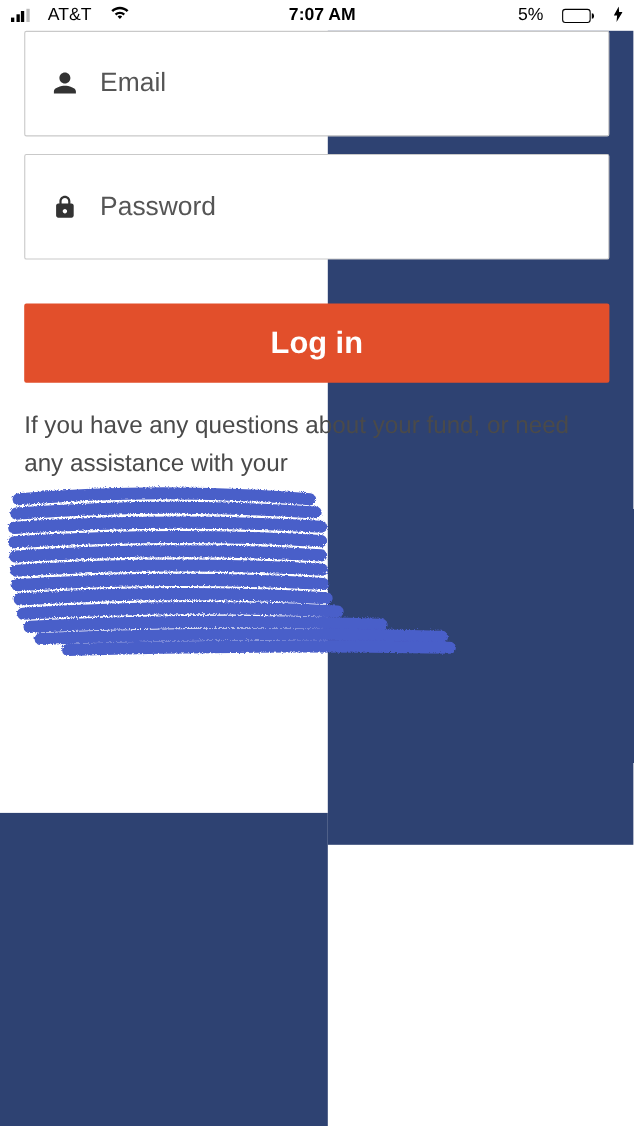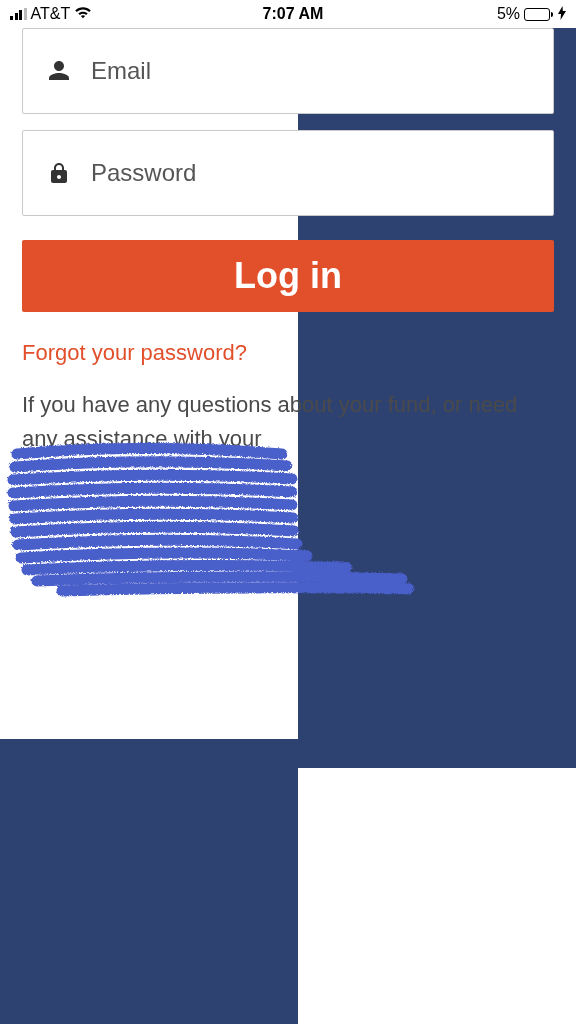--- a/index.html
+++ b/index.html
@@ -1,43 +1,43 @@
 <!DOCTYPE html>
 <html><head>
   <meta charset="utf-8">
   <style>
     * { margin:0; padding:0; box-sizing:border-box; }
     html,body{width:576px;height:1024px;overflow:hidden;font-family:-apple-system,Helvetica,Arial,sans-serif;background:#fff;}
     .status-bar{height:28px;display:flex;align-items:center;justify-content:space-between;padding:0 10px;font-size:16px;font-weight:500;color:#000;}
-    .sb-left,.sb-right{display:flex;align-items:center;gap:4px;}
+    .sb-left,.sb-right{display:flex;align-items:center;gap:17px;}
     .sb-center{position:absolute;left:10px;right:0;text-align:center;font-weight:600;pointer-events:none;}
     .sig-bars{display:inline-flex;align-items:flex-end;gap:1.5px;height:12px;}
     .sig-bars span{display:block;width:3px;background:#000;}
     .sig-bars span:nth-child(1){height:4px;}
     .sig-bars span:nth-child(2){height:7px;}
     .sig-bars span:nth-child(3){height:10px;}
     .sig-bars span:nth-child(4){height:12px;background:#bbb;}
     .battery{display:inline-flex;align-items:center;}
     .battery-body{width:26px;height:13px;border:1px solid #000;border-radius:3px;padding:1px;position:relative;}
     .battery-fill{width:100%;height:100%;background:#34c759;border-radius:1.5px;}
     .battery-tip{width:2px;height:5px;background:#000;border-radius:0 2px 2px 0;margin-left:1px;}
     .bolt{font-size:12px;margin-left:1px;}
 
     .app{position:relative;height:996px;width:576px;}
     .panel-tr{position:absolute;top:0;right:0;width:278px;height:740px;background:#2e4272;}
     .panel-bl{position:absolute;bottom:0;left:0;width:298px;height:285px;background:#2e4272;}
 
     .content{position:absolute;top:0;left:0;width:576px;padding:0 22px;}
-    .field{display:flex;align-items:center;background:#fff;border:1px solid #c9c9c9;border-radius:2px;height:86px;padding:16px 16px;margin-top:16px;}
+    .field{display:flex;align-items:center;background:#fff;border:1px solid #c9c9c9;border-radius:2px;height:96px;padding:16px 16px;margin-top:16px;}
     .field:first-child{margin-top:0;}
     .field-icon{width:40px;color:#333;display:flex;justify-content:center;}
     .field-input{flex:1;border:none;outline:none;font-size:24px;color:#555;padding-left:12px;background:transparent;}
     .field-input::placeholder{color:#555;}
 
-    .login-btn{margin-top:24px;width:100%;height:72px;background:#e24f2b;border:none;color:#fff;font-size:36px;font-weight:700;border-radius:2px;cursor:pointer;}
+    .login-btn{margin-top:40px;width:100%;height:72px;background:#e24f2b;border:none;color:#fff;font-size:28px;font-weight:700;border-radius:2px;cursor:pointer;}
     .forgot{display:block;margin-top:28px;font-size:22px;color:#e24f2b;text-decoration:none;}
     .help-text{margin-top:22px;font-size:22px;color:#4a4a4a;line-height:1.55;padding-bottom:140px;}
 
     .scribble{position:absolute;top:410px;left:6px;pointer-events:none;}
   </style>
 </head>
 <body>
 
 <div class="status-bar">
   <div class="sb-left">
@@ -88,21 +88,20 @@
       <span class="field-icon">
         <svg width="24" height="24" viewBox="0 0 24 24" fill="#333">
             <path d="M18 9h-1V7c0-2.8-2.2-5-5-5S7 4.2 7 7v2H6c-1.1 0-2 .9-2 2v9c0 1.1.9 2 2 2h12c1.1 0 2-.9 2-2v-9c0-1.1-.9-2-2-2zM9 7c0-1.7 1.3-3 3-3s3 1.3 3 3v2H9V7zm3 11c-1.1 0-2-.9-2-2s.9-2 2-2 2 .9 2 2-.9 2-2 2z"></path>
           </svg>
       </span>
       <input class="field-input" type="password" placeholder="Password" style="">
     </div>
 
     <button class="login-btn">Log in</button>
 
-    <a href="#" class="forgot">Forgot your password?</a>
 
     <p class="help-text">If you have any questions about your fund, or need any assistance with your</p>
   </div>
 
   <svg class="scribble" width="420" height="170">
     <defs>
       <filter id="rough">
           <feTurbulence baseFrequency="0.9" numOctaves="2" result="n"></feTurbulence>
           <feDisplacementMap in="SourceGraphic" in2="n" scale="3"></feDisplacementMap>
         </filter>

